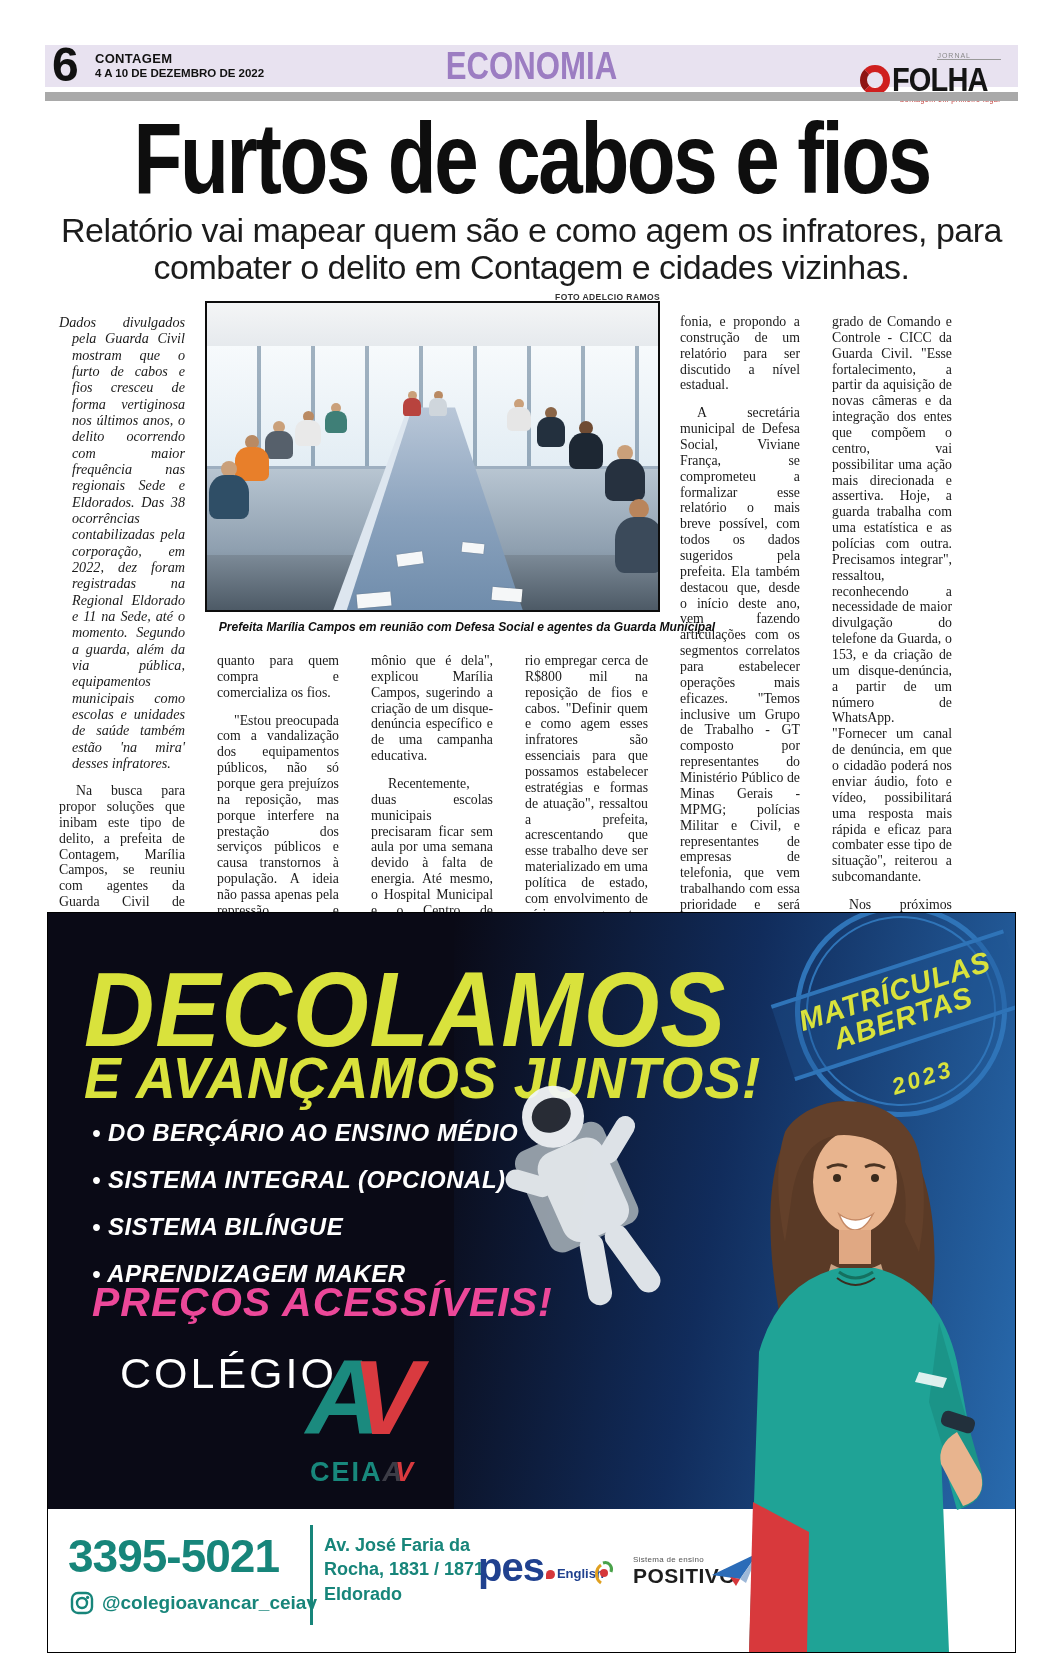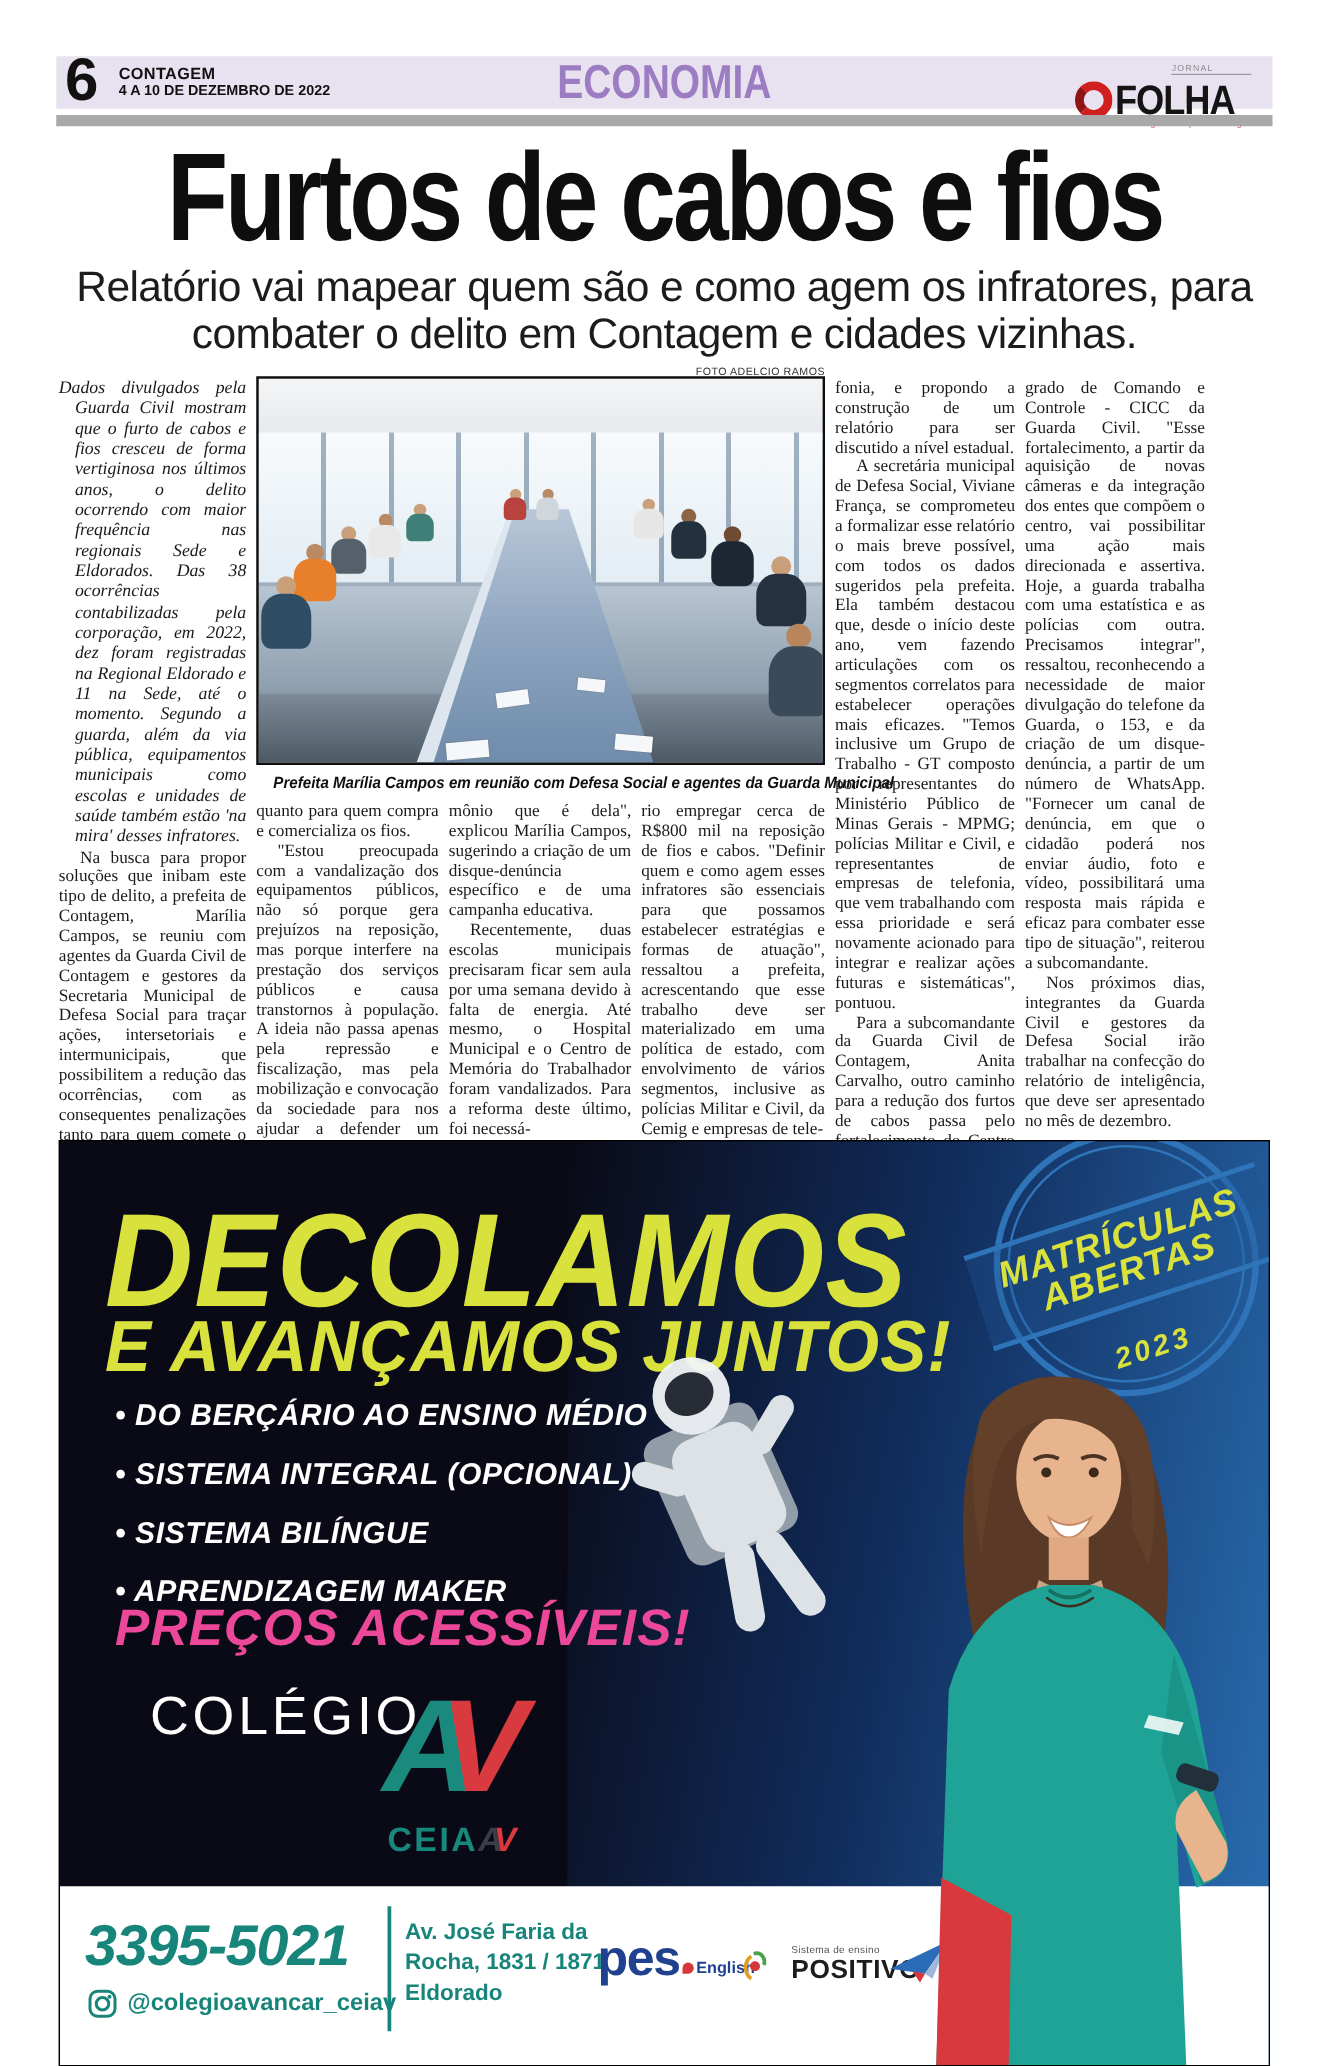--- a/index.html
+++ b/index.html
@@ -20,23 +20,23 @@
   .brand-name { font-size:33px; font-weight:bold; color:#141414; letter-spacing:-1px; transform:scaleX(.88); transform-origin:left center; line-height:1; }
   .brand-tag { font-size:7px; color:#c23a35; letter-spacing:.5px; margin-top:0; }
   .gray-bar { position:absolute; left:45px; top:92px; width:973px; height:9px; background:#a9a9a9; }
 
   
   .headline { position:absolute; left:0; right:0; top:108px; text-align:center; white-space:nowrap; }
   .headline span { display:inline-block; font-size:100px; font-weight:bold; color:#0e0e0e; letter-spacing:-3px; transform:scaleX(.8); transform-origin:center; line-height:1; }
   .subheadline { position:absolute; left:45px; top:212px; width:973px; text-align:center; font-size:34px; color:#1c1c1c; line-height:1.1; letter-spacing:-.5px; }
 
   
-  .photo-credit { position:absolute; left:205px; top:292px; width:455px; text-align:right; font-size:8.5px; color:#333; letter-spacing:.4px; }
+  .photo-credit { position:absolute; left:205px; top:292px; width:455px; text-align:right; font-size:8.5px; color:#333; letter-spacing:.4px;font-weight:bold; }
   .col { position:absolute; font-family:"Liberation Serif", serif; font-size:13.8px; line-height:1.15; color:#1a1a1a; text-align:justify; hyphens:auto; }
-  .col .para { margin:0; }
+  .col .para { margin:12px; }
   .col .para + .para { text-indent:17px; }
   .lead-para { font-style:italic; font-size:14.2px; padding-left:13px; text-indent:-13px; margin-bottom:10px; }
   .indent-para { text-indent:17px; }
   .col1 { left:47px;  top:302px; width:150px; height:575px; }
   .col2 { left:205px; top:641px; width:146px; height:236px; }
   .col3 { left:359px; top:641px; width:146px; height:236px; }
   .col4 { left:513px; top:641px; width:147px; height:236px; }
   .col5 { left:668px; top:302px; width:144px; height:575px; }
   .col6 { left:820px; top:302px; width:144px; height:575px; }
 
@@ -101,21 +101,21 @@
   .a-arm1 { position:absolute; left:20px; top:90px; width:48px; height:20px; background:#e9edf0; border-radius:10px; transform:rotate(40deg); }
   .a-arm2 { position:absolute; left:116px; top:86px; width:52px; height:20px; background:#e9edf0; border-radius:10px; transform:rotate(-35deg); }
   .a-leg1 { position:absolute; left:58px; top:170px; width:24px; height:72px; background:#e9edf0; border-radius:12px; transform:rotate(14deg); }
   .a-leg2 { position:absolute; left:96px; top:172px; width:24px; height:78px; background:#e9edf0; border-radius:12px; transform:rotate(-12deg); }
 
   
   .student { position:absolute; right:-4px; bottom:0; width:330px; height:580px; z-index:6; }
 
   
   .ad-bar { position:absolute; left:0; bottom:0; width:100%; height:143px; background:#fff; z-index:3; }
-  .ad-phone { position:absolute; left:20px; top:20px; font-size:46px; font-weight:bold; color:#17857a; letter-spacing:-1px;font-style:italic; }
+  .ad-phone { position:absolute; left:20px; top:20px; font-size:46px; font-weight:bold; color:#17857a; letter-spacing:-1px; }
   .ad-insta { position:absolute; left:22px; top:82px; display:flex; align-items:center; gap:8px; }
   .ad-insta-handle { font-size:19px; font-weight:bold; color:#17857a; }
   .ad-divider { position:absolute; left:262px; top:16px; width:3px; height:100px; background:#17857a; }
   .ad-address { position:absolute; left:276px; top:24px; }
   .addr-line { font-size:18px; font-weight:bold; color:#17857a; line-height:1.35; }
   .pes { position:absolute; left:430px; top:40px; display:flex; align-items:flex-end; }
   .pes-main { font-size:40px; font-weight:bold; color:#20418f; letter-spacing:-1px; line-height:.9; }
   .pes-dot { width:9px; height:9px; background:#d5373b; border-radius:50% 50% 50% 0; margin:0 2px 6px 2px; }
   .pes-sub { font-size:13px; font-weight:bold; color:#20418f; margin-bottom:4px; }
   .positivo { position:absolute; left:545px; top:46px; display:flex; align-items:center; gap:16px; }

